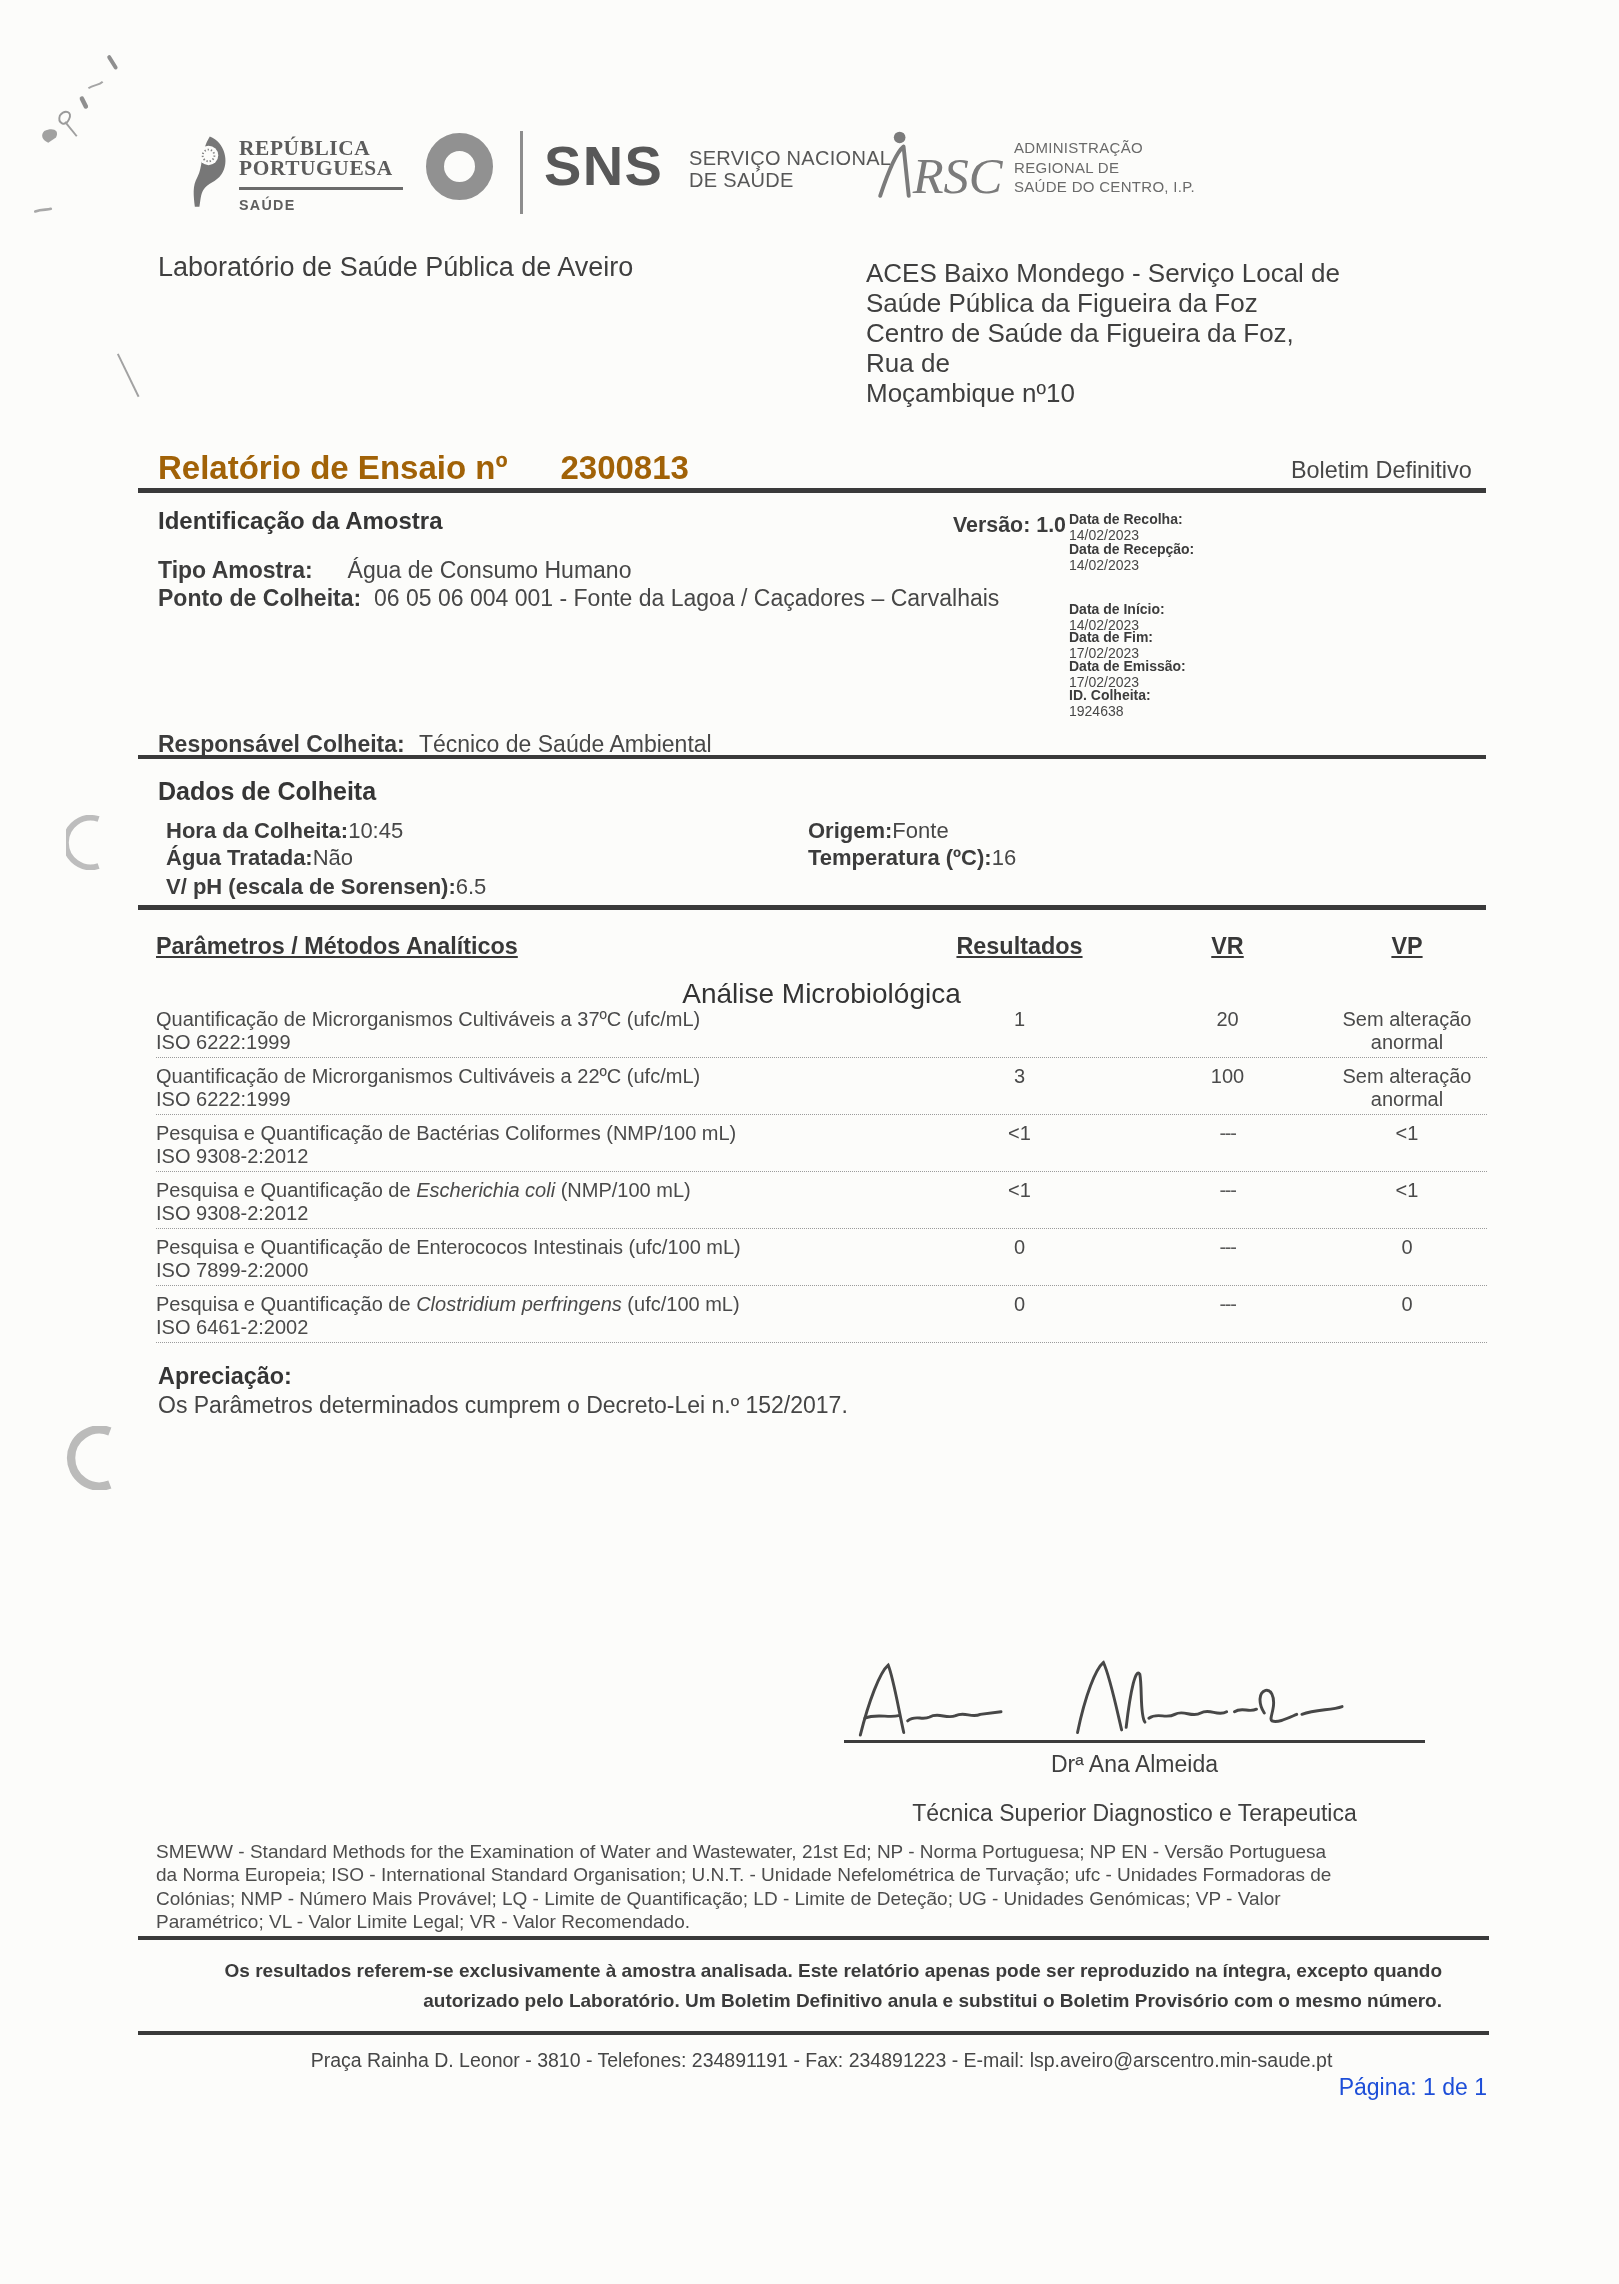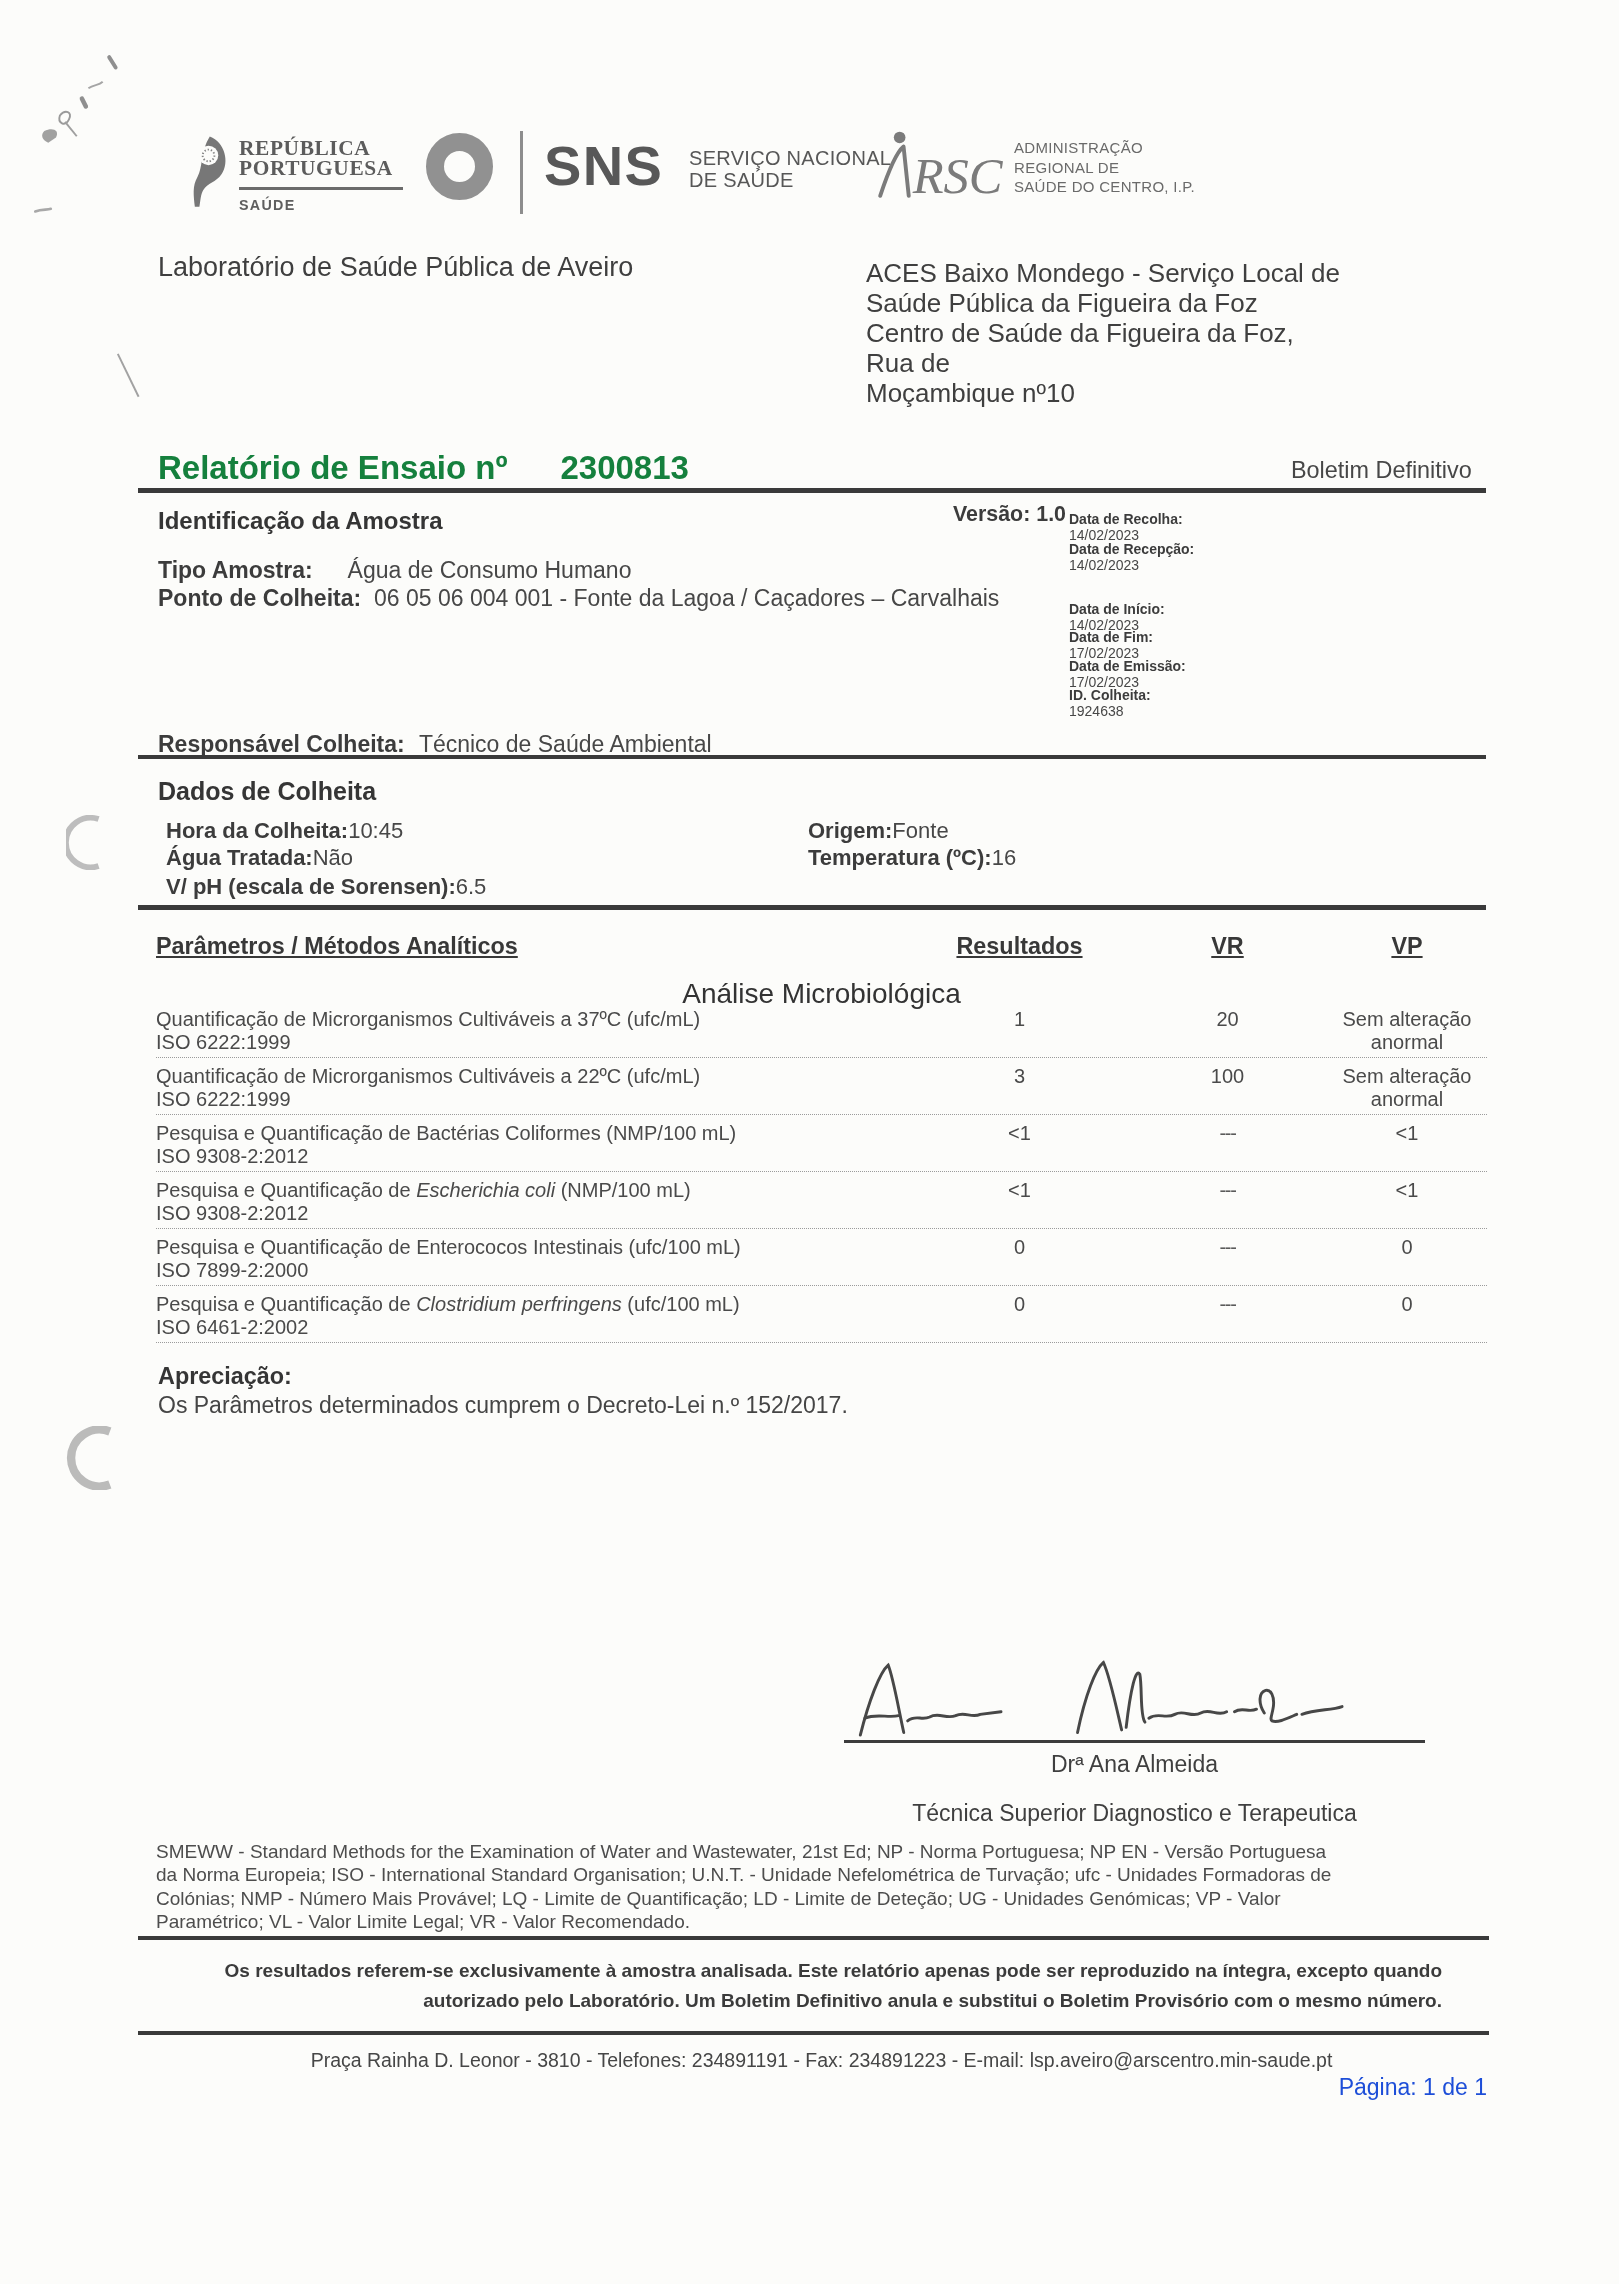--- a/index.html
+++ b/index.html
@@ -17,21 +17,21 @@
   .rp-saude{font-size:14.3px; font-weight:700; letter-spacing:1.3px; color:#5e5e5e; margin-top:7.8px;}
   .sns-ring{width:65px; height:65px; border-radius:50%; border:18px solid #919191;
     box-sizing:border-box; width:67px; height:67px; filter:blur(0.4px);}
   .vbar{width:3.2px; height:83px; background:#8d8d8d;}
   .sns-acronym{font-size:56px; font-weight:700; letter-spacing:1.3px; color:#585858; line-height:56px;}
   .sns-sub{font-size:20px; line-height:22px; color:#575757; letter-spacing:0.3px;}
   .arsc-sub{font-size:15px; line-height:19.5px; color:#6a6a6a; letter-spacing:0.3px;}
   
   .labname{font-size:27px; color:#3f3f3f;}
   .address{font-size:26px; line-height:30px; color:#3f3f3f; width:480px;}
-  .doctitle{font-size:33px; font-weight:700; color:#15803d;}
+  .doctitle{font-size:33px; font-weight:700; color:#a16207;}
   .docnum{margin-left:53px;}
   .boletim{font-size:23.4px; color:#474747;}
   .secH{font-size:24px; font-weight:700; color:#353535;}
   .lbl{font-weight:700; color:#3c3c3c;}
   .val{font-weight:400; color:#474747;}
   .daterow{display:flex; justify-content:space-between; width:418px; font-size:14px;flex-direction:column;}
   .inline-row{font-size:23px;}
   .colh-row{font-size:22px;}
   
   .tgrid{display:grid; grid-template-columns:753px 221px 195px 164px;}
@@ -118,21 +118,21 @@
     <div>Moçambique nº10</div>
   </div>
 
   <div class="abs doctitle" style="left:158px;top:449px">
     <span>Relatório de Ensaio nº</span><span class="docnum">2300813</span>
   </div>
   <div class="abs boletim" style="left:1291px;top:457px">Boletim Definitivo</div>
   <div class="abs rule" style="left:138px;top:488px;width:1348px;height:4.5px"></div>
 
   <div class="abs secH" style="left:158px;top:507px">Identificação da Amostra</div>
-  <div class="abs lbl" style="left:953px;top:502px;font-size:21.4px">Versão: 1.0</div>
+  <div class="abs lbl" style="left:953px;top:513px;font-size:21.4px">Versão: 1.0</div>
 
   <div class="abs daterow" style="left:1069px;top:511px">
     <span class="lbl">Data de Recolha:</span>
     <span class="val">14/02/2023</span>
   </div>
   <div class="abs daterow" style="left:1069px;top:541px">
     <span class="lbl">Data de Recepção:</span>
     <span class="val">14/02/2023</span>
   </div>
   <div class="abs daterow" style="left:1069px;top:601px">

